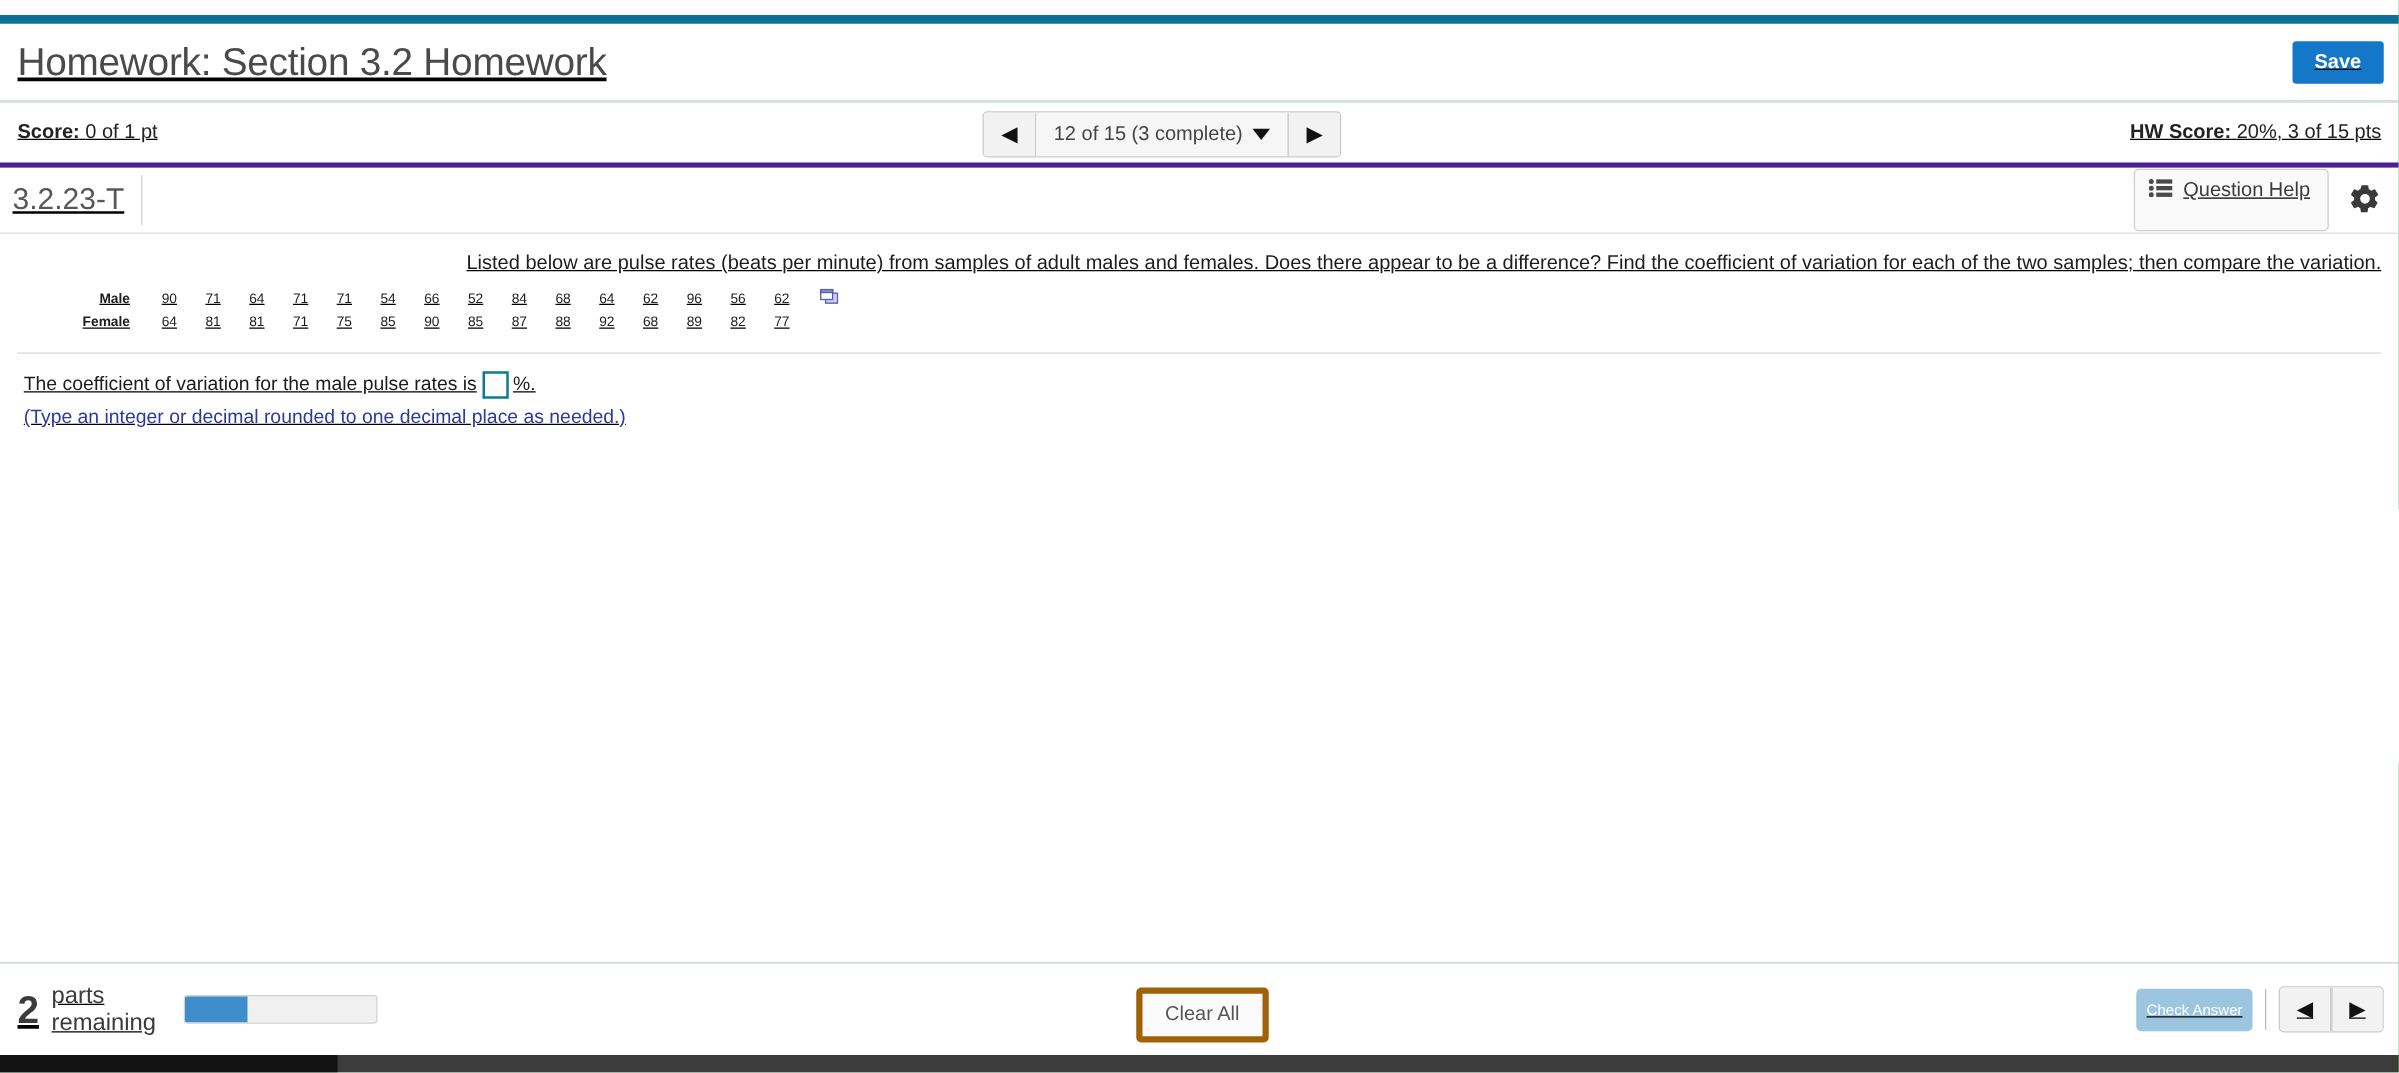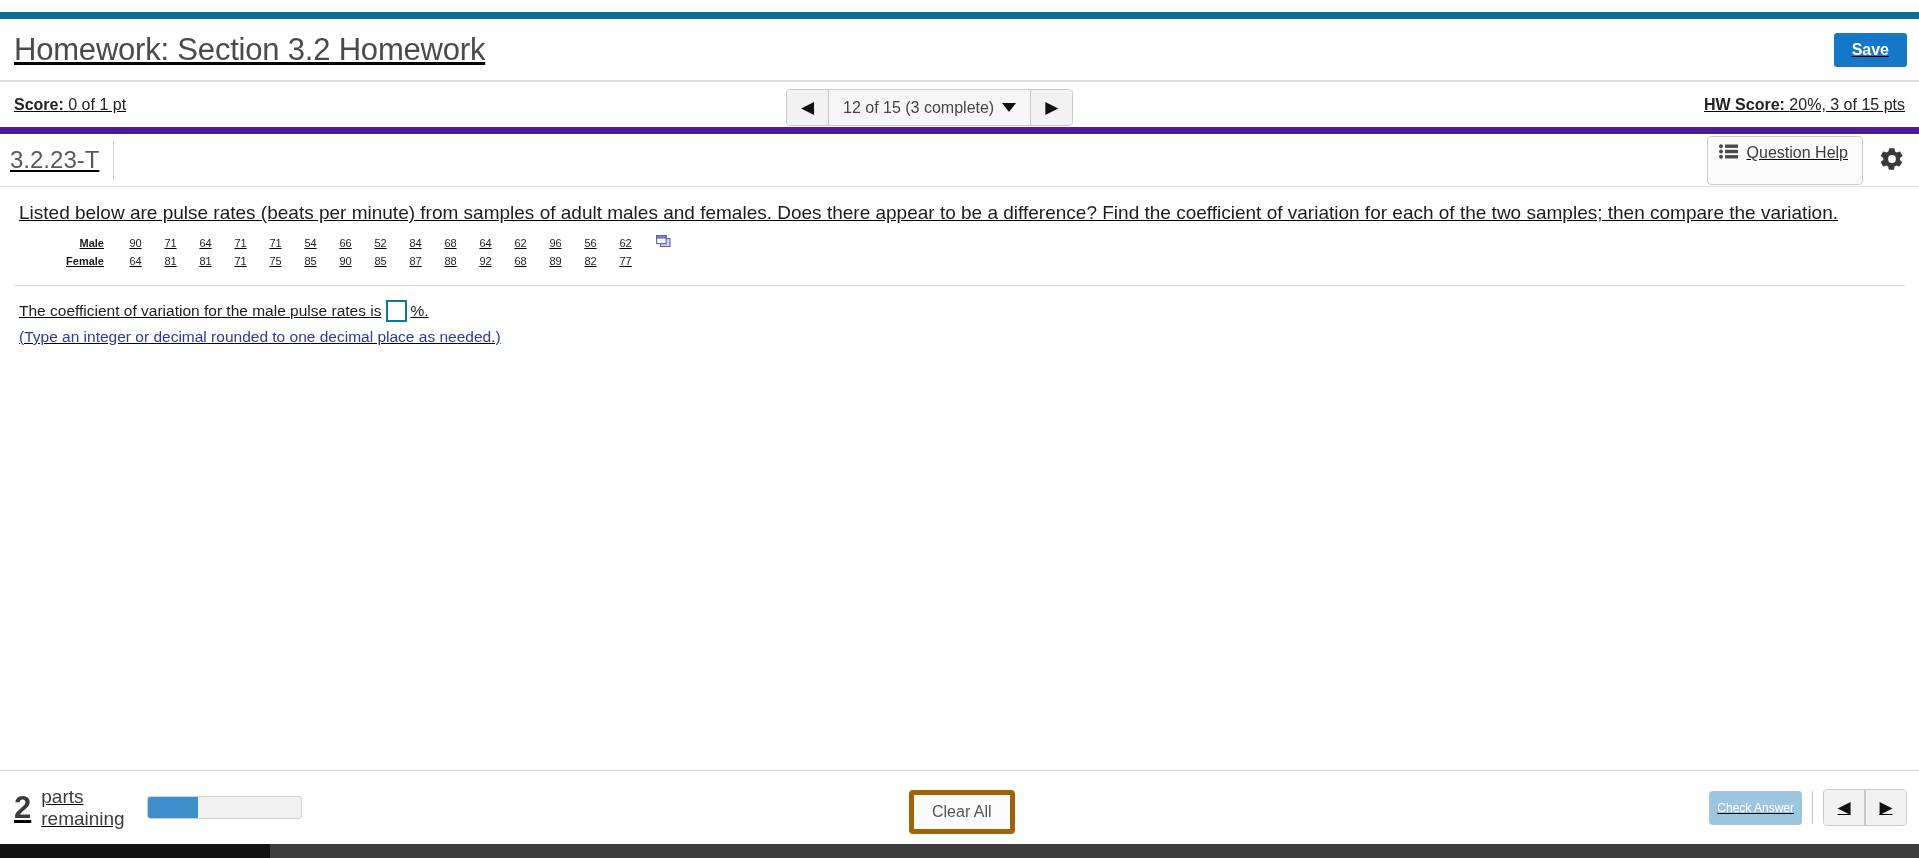--- a/index.html
+++ b/index.html
@@ -63,21 +63,21 @@
     cursor: pointer;
     line-height: 1;
   }
 
   
   .score-row {
     flex: 0 0 auto;
     height: 52px;
     display: flex;
     align-items: center;
-    border-bottom: 7px solid #4c1d95;
+    border-bottom: 4px solid #4c1d95;
     padding: 0 14px;
     position: relative;
     background: #fff;
     gap: 48px;
   }
   .score-left {
     font-size: 16px;
     color: #222;
     white-space: nowrap;
   }
@@ -178,25 +178,26 @@
   }
 
   
   .body {
     flex: 1 1 auto;
     position: relative;
     overflow: hidden;
     background: #fff;
   }
   .qtext {
-    font-size: 19px;
+    font-size: 16px;
     color: #1c1c1c;
     padding: 14px 14px 0 19px;
     line-height: 1.3;
     white-space: nowrap;
+    text-align: right;
   }
   .data-table {
     margin: 7px 0 0 0;
     border-collapse: collapse;
     font-size: 11px;
     color: #1c1c1c;
     padding-left: 43px;
   }
   .data-table td {
     padding: 2px 0;

